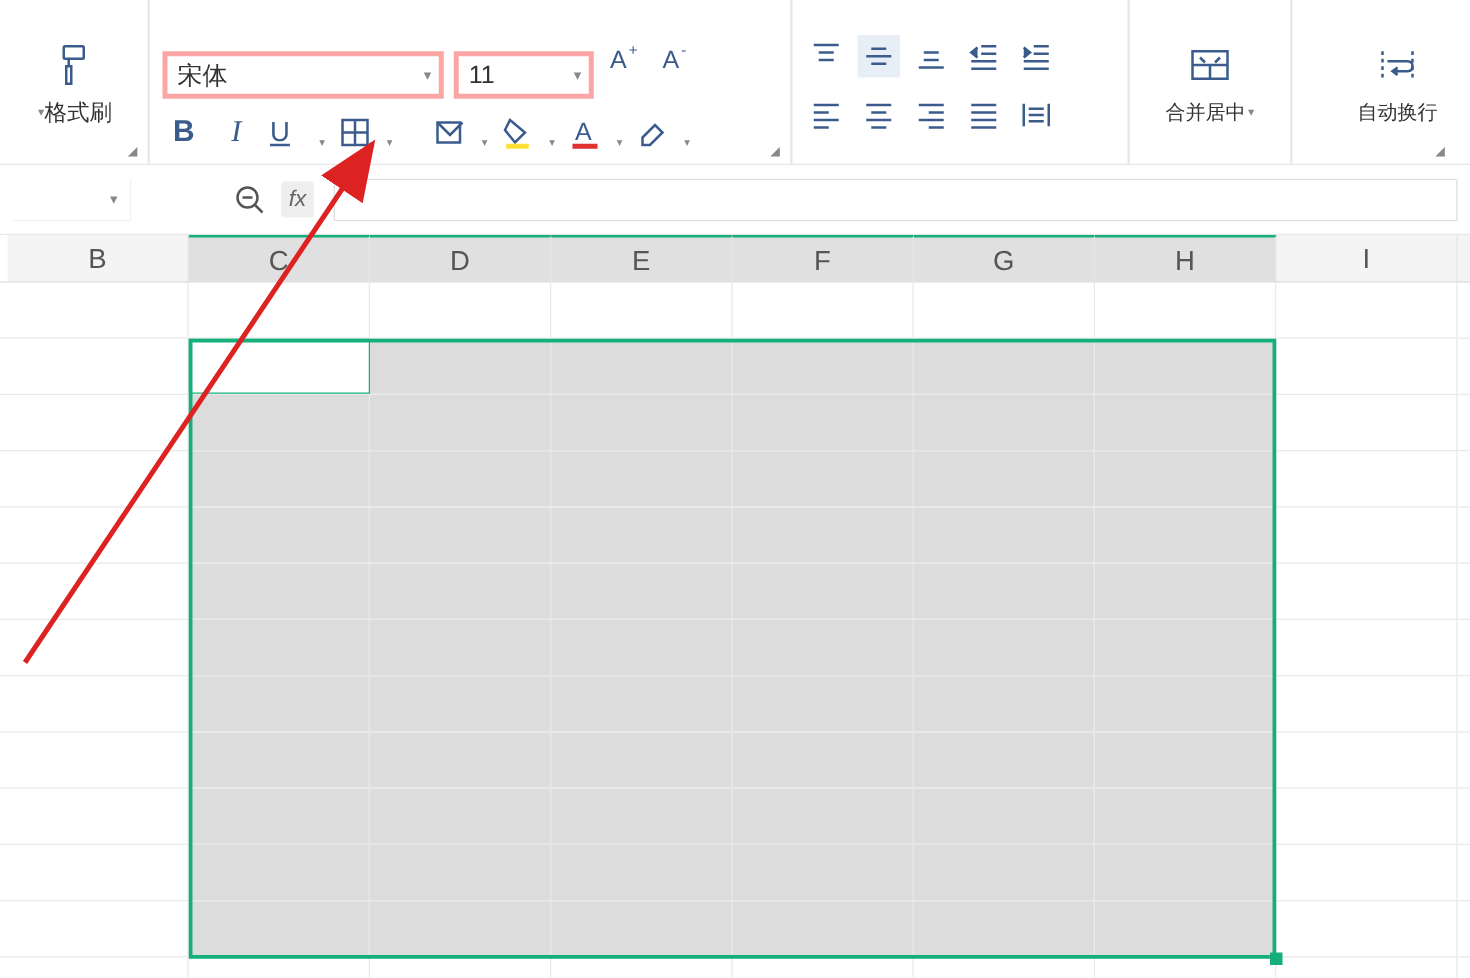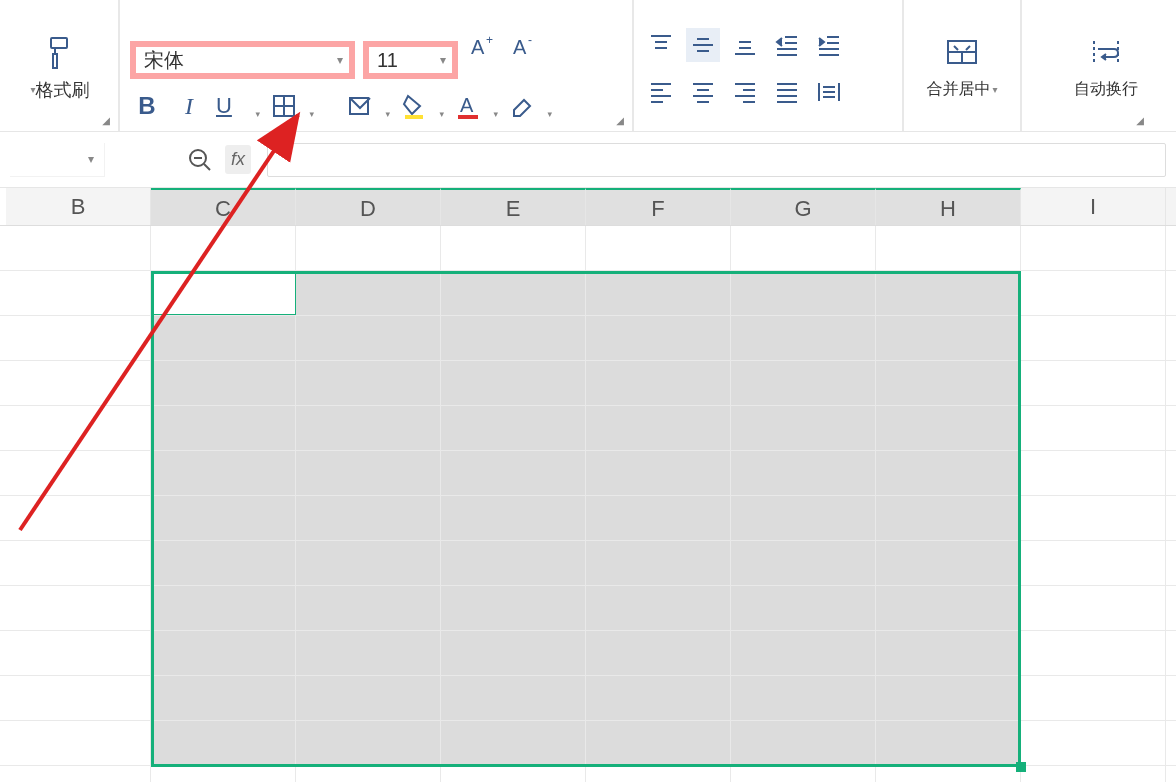--- a/index.html
+++ b/index.html
@@ -39,34 +39,34 @@
   .vstack { display: flex; flex-direction: column; align-items: center; gap: 4px; }
   .hrow { display: flex; flex-direction: row; align-items: center; gap: 8px; }
   .big-icon svg { width: 36px; height: 36px; }
   .label { font-size: 18px; color: #333; }
   .label-sm { font-size: 16px; color: #333; }
   .dropdown-caret {
     color: #888; font-size: 10px; padding-left: 2px;
   }
   .combo {
     height: 38px;
-    border: 6px solid #fca5a5;
+    border: 4px solid #fca5a5;
     display: flex; align-items: center;
     padding: 0 8px;
     font-size: 20px;
     color: #333;
     background: #fff;
     position: relative;
     margin-top: 29px;
   }
   .combo .caret {
     position: absolute; right: 6px; color: #888; font-size: 12px;
   }
   .font-name { width: 225px; }
-  .font-size { width: 95px; }
+  .font-size { width: 112px; }
   .tool-btn {
     width: 34px; height: 34px;
     display: flex; align-items: center; justify-content: center;
     color: #3a5b8c;
   }
   .tool-btn svg { width: 28px; height: 28px; }
   .tool-wide { width: 46px; justify-content: flex-start; padding-left:2px; position:relative; }
   .tool-wide .mini-caret { position:absolute; right:0; bottom:4px; font-size:9px; color:#888; }
   .formula-bar {
     display: flex;
@@ -349,21 +349,21 @@
               <line x1="24" y1="6" x2="24" y2="24"></line>
               <line x1="8" y1="10" x2="20" y2="10"></line>
               <line x1="8" y1="15" x2="20" y2="15"></line>
               <line x1="8" y1="20" x2="20" y2="20"></line>
             </g>
           </svg>
         </span>
     </div>
   </div>
 
-  <div class="ribbon-group" style="width:118px">
+  <div class="ribbon-group" style="width:130px">
     <div class="vstack">
       <span class="big-icon">
         <svg viewBox="0 0 36 36">
             <g fill="none" stroke="#3a5b8c" stroke-width="2">
           <rect x="4" y="6" width="28" height="22"></rect>
           <line x1="4" y1="17" x2="32" y2="17"></line>
           <line x1="18" y1="17" x2="18" y2="28"></line>
           <path d="M10 11 L14 15 M26 11 L22 15"></path>
         </g>
           </svg>

